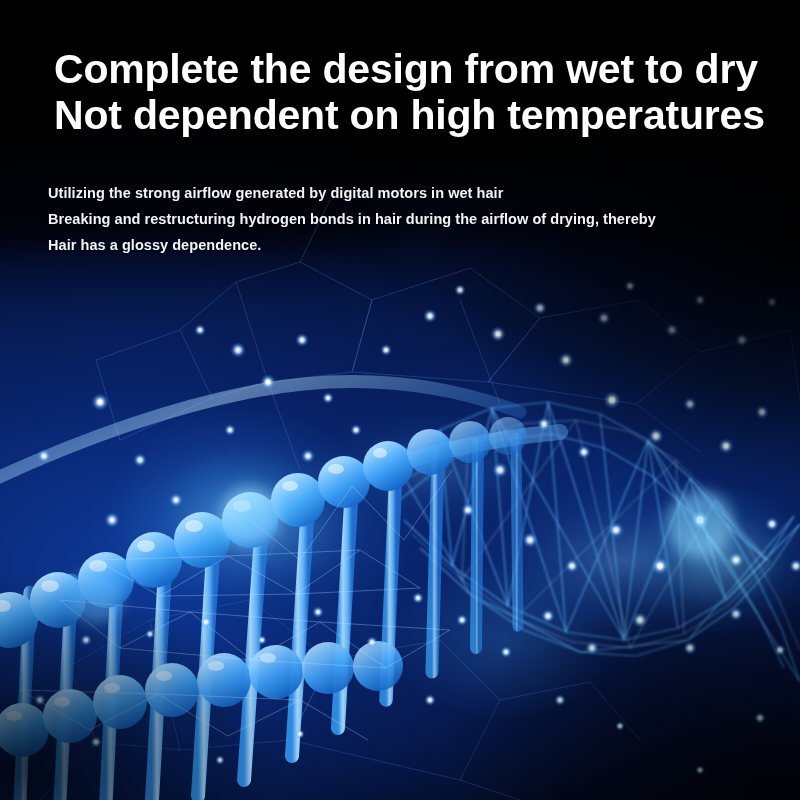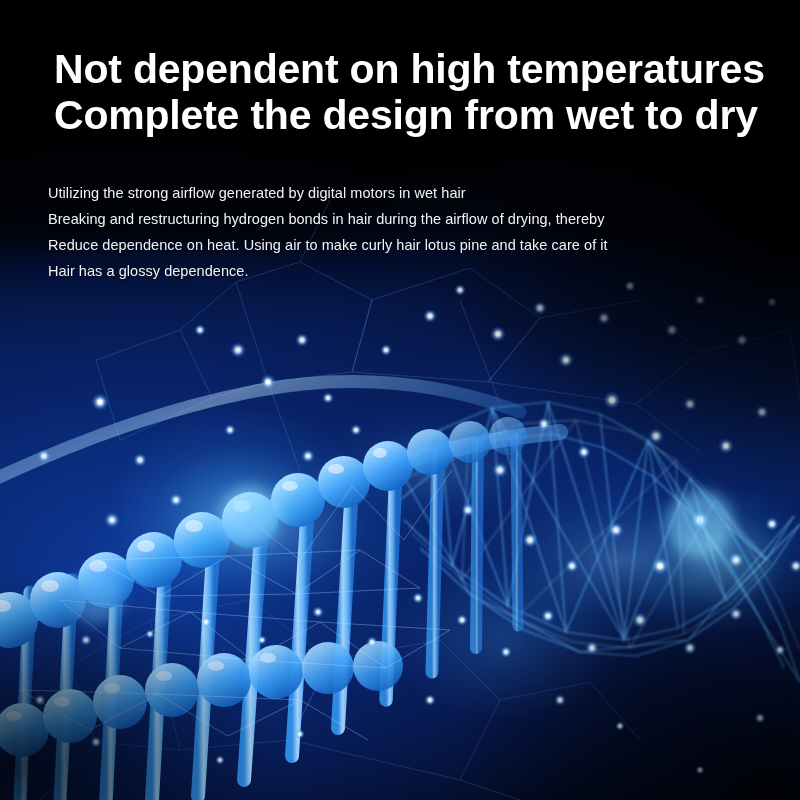--- a/index.html
+++ b/index.html
@@ -88,21 +88,21 @@
     left: 48px;
     top: 180px;
     width: 700px;
     z-index: 6;
   }
   .body-line {
     display: block;
     color: #f2f4f8;
     font-family: "Liberation Sans", sans-serif;
     font-size: 14.5px;
-    font-weight: 400;
+    font-weight: 700;
     line-height: 26px;
     letter-spacing: 0.05px;
     white-space: nowrap;
     text-shadow: 0 0 3px rgba(0,0,0,0.85);
   }
 </style>
 </head>
 <body>
 
 <div class="banner">
@@ -374,24 +374,23 @@
       <circle cx="700" cy="524" r="34" fill="#7fd4ff"></circle>
       <circle cx="250" cy="516" r="30" fill="#8ecdff"></circle>
       <circle cx="96" cy="598" r="26" fill="#63b6fb"></circle>
     </g>
   </svg>
 
   <div class="art-layer bg-glow"></div>
   <div class="art-layer bg-vignette"></div>
 
   <div class="headline">
+    <span class="headline-line">Complete the design from wet to dry</span>
     <span class="headline-line">Not dependent on high temperatures</span>
-    <span class="headline-line">Complete the design from wet to dry</span>
   </div>
 
   <div class="bodycopy">
     <span class="body-line">Utilizing the strong airflow generated by digital motors in wet hair</span>
     <span class="body-line">Breaking and restructuring hydrogen bonds in hair during the airflow of drying, thereby</span>
-    <span class="body-line">Reduce dependence on heat. Using air to make curly hair lotus pine and take care of it</span>
     <span class="body-line">Hair has a glossy dependence.</span>
   </div>
 
 </div>
 
 </body></html>

